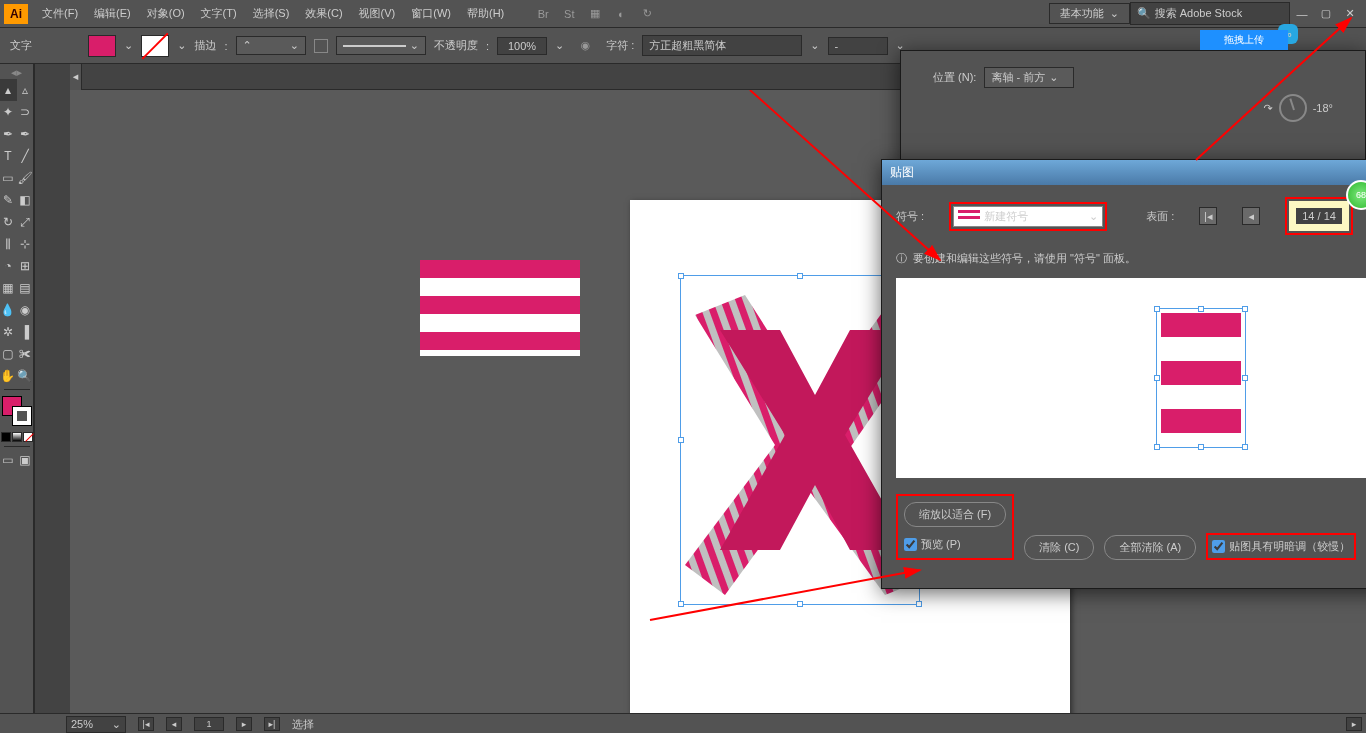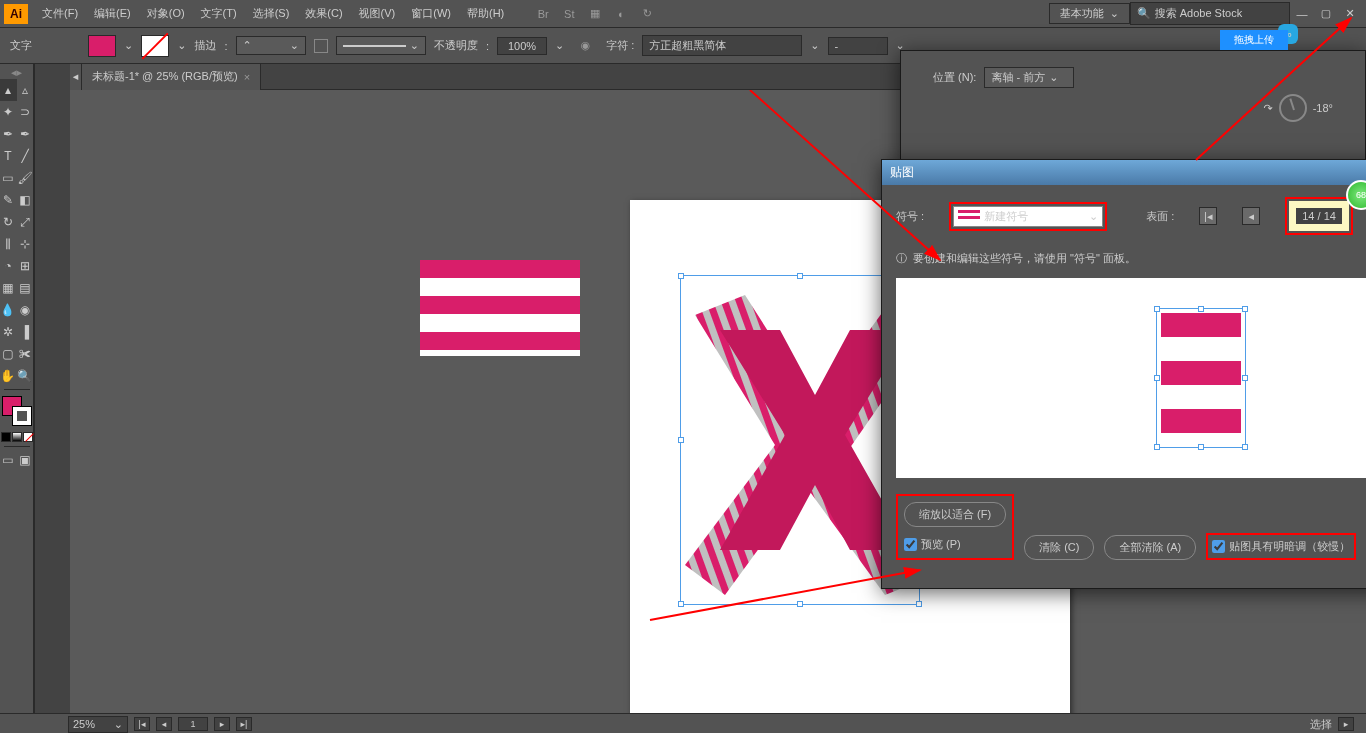--- a/index.html
+++ b/index.html
@@ -5,21 +5,21 @@
 *{margin:0;padding:0;box-sizing:border-box;font-family:"Microsoft YaHei",sans-serif;font-size:11px;color:#ccc;user-select:none}
 body{background:#323232;width:1366px;height:733px;overflow:hidden;position:relative}
 .menubar{height:28px;background:#535353;display:flex;align-items:center;padding:0 4px;border-bottom:1px solid #2a2a2a}
 .ai-logo{width:24px;height:20px;background:#ff9a00;color:#330000;font-weight:bold;display:flex;align-items:center;justify-content:center;font-size:12px;margin-right:6px}
 .menu-item{padding:0 8px;height:28px;display:flex;align-items:center;cursor:pointer}
 .menu-icon{width:22px;height:22px;display:flex;align-items:center;justify-content:center;margin:0 2px;color:#999}
 .menu-spacer{flex:1}
 .workspace-dd{padding:2px 10px;background:#535353;border:1px solid #2a2a2a;display:flex;align-items:center;gap:6px}
 .search-box{background:#424242;border:1px solid #2a2a2a;padding:3px 6px;width:160px;display:flex;align-items:center;gap:4px;color:#888}
 .cloud-badge{position:absolute;right:68px;top:24px;background:#28a7e1;border-radius:6px;padding:4px 6px;z-index:100}
-.upload-badge{position:absolute;right:78px;top:30px;background:#1e90ff;color:#fff;padding:3px 14px;font-size:10px;z-index:100}
+.upload-badge{position:absolute;right:78px;top:30px;background:#1e90ff;color:#fff;padding:3px 24px;font-size:10px;z-index:100}
 .win-btn{width:20px;height:20px;display:flex;align-items:center;justify-content:center;margin:0 2px;color:#ccc}
 .control-bar{height:36px;background:#535353;display:flex;align-items:center;padding:0 10px;gap:8px;border-bottom:1px solid #2a2a2a}
 .ctrl-label{color:#ccc;font-size:11px}
 .swatch{width:28px;height:22px;border:1px solid #2a2a2a;display:flex;align-items:center;justify-content:center}
 .swatch.pink{background:#d91e6a}
 .swatch.none{background:#fff;position:relative}
 .swatch.none::after{content:"";position:absolute;width:140%;height:2px;background:red;transform:rotate(-45deg)}
 .dd{background:#5a5a5a;border:1px solid #2a2a2a;padding:2px 6px;display:flex;align-items:center;gap:4px;min-width:40px}
 .dd-wide{min-width:90px}
 .num-input{background:#424242;border:1px solid #2a2a2a;padding:2px 4px;width:50px;text-align:center}
@@ -43,21 +43,21 @@
 .doc-tab .x{color:#999;cursor:pointer}
 .canvas-wrap{flex:1;position:relative;overflow:hidden;background:#5a5a5a}
 .artboard{position:absolute;left:560px;top:110px;width:440px;height:585px;background:#fff;box-shadow:2px 2px 6px rgba(0,0,0,.5)}
 .stripes-obj{position:absolute;left:350px;top:170px;width:160px;height:96px;background:repeating-linear-gradient(#d91e6a 0 18px,#fff 18px 36px)}
 .bbox{position:absolute;left:610px;top:185px;width:240px;height:330px;border:1px solid #4f9de8}
 .bbox .h{position:absolute;width:6px;height:6px;background:#fff;border:1px solid #4f9de8}
 .bbox .h.tl{top:-3px;left:-3px}.bbox .h.tm{top:-3px;left:calc(50% - 3px)}.bbox .h.tr{top:-3px;right:-3px}
 .bbox .h.ml{top:calc(50% - 3px);left:-3px}.bbox .h.mr{top:calc(50% - 3px);right:-3px}
 .bbox .h.bl{bottom:-3px;left:-3px}.bbox .h.bm{bottom:-3px;left:calc(50% - 3px)}.bbox .h.br{bottom:-3px;right:-3px}
 .x3d{position:absolute;left:615px;top:195px;width:230px;height:310px}
-.status-bar{height:21px;background:#535353;display:flex;align-items:center;padding:0 12px;gap:6px;border-top:1px solid #2a2a2a}
+.status-bar{height:21px;background:#535353;display:flex;align-items:center;padding:0 4px;gap:12px;border-top:1px solid #2a2a2a}
 .zoom-dd{background:#424242;border:1px solid #2a2a2a;padding:1px 4px;width:60px;display:flex;justify-content:space-between}
 .nav-btn{width:16px;height:14px;background:#424242;border:1px solid #2a2a2a;display:flex;align-items:center;justify-content:center;font-size:9px}
 .dialog{position:absolute;background:#535353;border:1px solid #1a1a1a;box-shadow:0 4px 20px rgba(0,0,0,.6)}
 .dlg-3d{left:900px;top:50px;width:466px;height:115px}
 .dlg-title{background:linear-gradient(#e8e8e8,#c8c8c8);color:#000;padding:4px 8px;font-size:12px;display:flex;align-items:center}
 .dlg-body{padding:10px 16px;background:#535353}
 .dlg-row{display:flex;align-items:center;gap:8px;margin:6px 16px;color:#888}
 .dlg-map{left:881px;top:159px;width:594px;height:430px}
 .dlg-map .dlg-title{background:linear-gradient(#6ea8d8,#4a7aa8);color:#fff}
 .map-controls{padding:12px 14px;display:flex;align-items:center;gap:25px}
@@ -219,24 +219,20 @@
         <div class="tool">▭</div>
         <div class="tool">▣</div>
       </div>
   </div>
 
   <div class="panel-strip"></div>
 
   <div class="doc-area">
     <div class="doc-tabs">
       <div class="doc-collapse">◂</div>
-      <div class="doc-tab">
-        <span>未标题-1* @ 25% (RGB/预览)</span>
-        <span class="x">×</span>
-      </div>
     </div>
     <div class="canvas-wrap">
       <div class="artboard"></div>
       <div class="stripes-obj"></div>
 
       <svg class="x3d" viewBox="0 0 230 310">
         <defs>
           <pattern id="str" width="14" height="14" patternUnits="userSpaceOnUse" patternTransform="rotate(-20)">
             <rect width="7" height="14" fill="#d91e6a"></rect>
               <rect x="7" width="7" height="14" fill="#c0c0c0"></rect>
@@ -282,21 +278,21 @@
   <div style="width:50px"></div>
   <div class="zoom-dd">
       <span>25%</span>
       <span>⌄</span>
     </div>
   <div class="nav-btn">|◂</div>
   <div class="nav-btn">◂</div>
   <div class="nav-btn" style="width:30px">1</div>
   <div class="nav-btn">▸</div>
   <div class="nav-btn">▸|</div>
-  <div style="flex:1;text-align:right">选择</div>
+  <div style="flex:1;text-align:left">选择</div>
   <div class="nav-btn">▸</div>
 </div>
 
 <div class="dialog dlg-3d">
   <div class="dlg-body">
     <div class="dlg-row">
       <span>位置 (N):</span>
       <div class="dd dd-wide"><span>离轴 - 前方</span> ⌄</div>
     </div>
     <div class="dlg-row" style="justify-content:flex-end;gap:6px">

